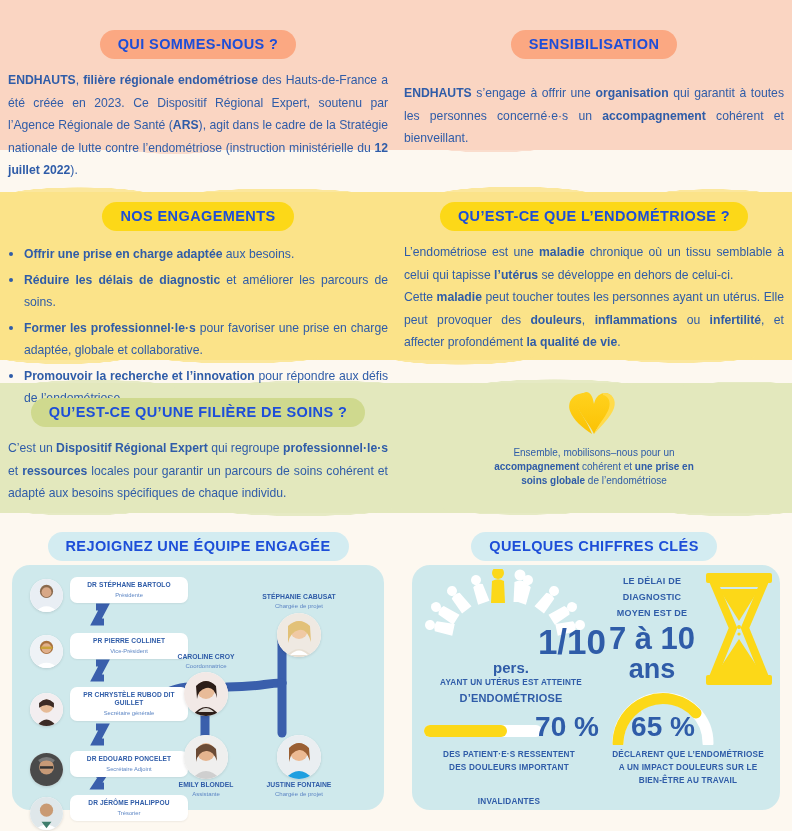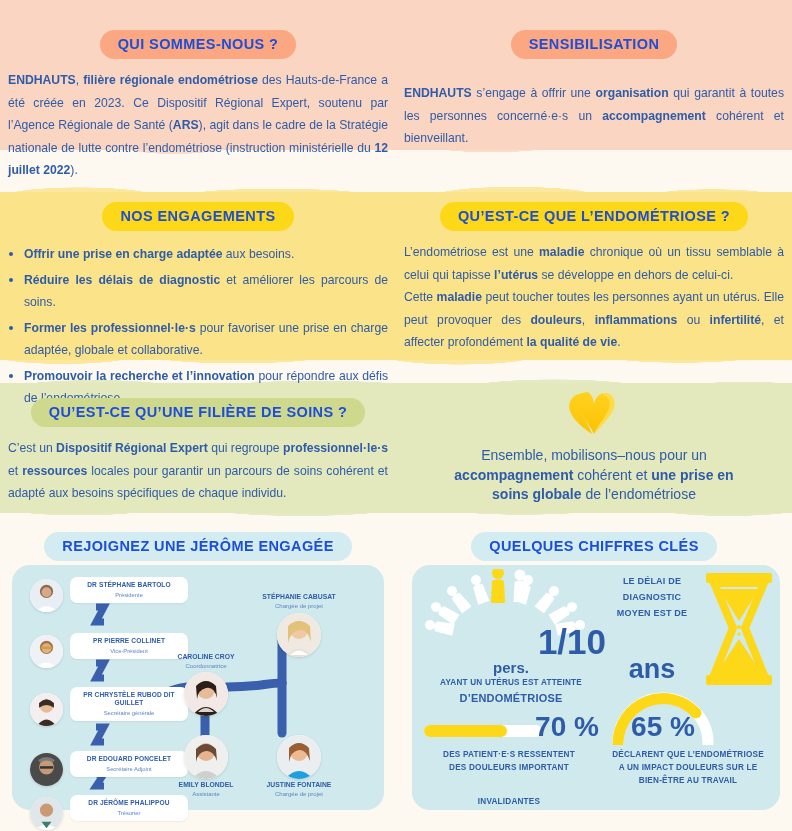--- a/index.html
+++ b/index.html
@@ -82,21 +82,21 @@
   ul.eng{margin:0;padding:0 0 0 16px;font-size:12.2px;line-height:1.8;color:#2f5ca8;}
   ul.eng li{margin-bottom:2px;text-align:justify;}
   ul.eng li::marker{font-size:13px;}
 
   
   .sec{position:absolute;}
   .center{text-align:center;}
 
   
   .slogan{
-    font-size:14px;line-height:1.4;color:#2f5ca8;text-align:center;
+    font-size:10px;line-height:1.4;color:#2f5ca8;text-align:center;
   }
   .slogan b{font-weight:bold;}
 
   
   .card{
     position:absolute;background:#cfe9ec;border-radius:18px;
   }
 
   
   .orgname{
@@ -185,21 +185,21 @@
         </defs>
         <path d="M22 3 C10 3 4 12 7 21 C10 30 20 38 29 44 C25 33 19 26 16 19 C13 12 16 7 22 6 Z" fill="url(#gy)"></path>
         <path d="M23 2 C15 4 12 11 15 18 C19 27 27 35 31 44 C36 34 45 25 49 17 C53 9 48 2 41 3 C35 4 32 9 31 14 C30 8 28 2 23 2 Z" fill="url(#gy)"></path>
         <path d="M40 3 C48 2 54 9 51 18 C48 27 39 35 31 44 C37 32 44 25 46 18 C48 11 45 6 40 5 Z" fill="#ffdb4a"></path>
       </svg>
     </div>
     <div class="slogan" style="margin-top:6px;">Ensemble, mobilisons–nous pour un<br><b>accompagnement</b> cohérent et <b>une prise en<br>soins globale</b> de l’endométriose</div>
   </div>
 
   <div class="sec" style="left:8px;top:532px;width:380px;text-align:center;">
-    <span class="pill blue">REJOIGNEZ UNE JÉRÔME ENGAGÉE</span>
+    <span class="pill blue">REJOIGNEZ UNE ÉQUIPE ENGAGÉE</span>
   </div>
 
   <div class="card" style="left:12px;top:565px;width:372px;height:245px;">
 
     <svg width="372" height="245" style="position:absolute;left:0;top:0;">
 
       <path d="M84 42 L92 42 L84 57 L92 57" stroke="#3a5fac" stroke-width="7" fill="none"></path>
       <path d="M84 98 L92 98 L84 113 L92 113" stroke="#3a5fac" stroke-width="7" fill="none"></path>
       <path d="M84 162 L92 162 L84 177 L92 177" stroke="#3a5fac" stroke-width="7" fill="none"></path>
       <path d="M84 209 L92 209 L84 221 L92 221" stroke="#3a5fac" stroke-width="7" fill="none"></path>
@@ -390,20 +390,21 @@
       <div class="stat-big" style="position:absolute;left:0;top:53px;width:190px;text-align:right;font-size:35px;">1/10</div>
       <div class="stat-big" style="position:absolute;left:0;top:90px;width:190px;text-align:center;font-size:15px;">pers.</div>
       <div class="stat-cap" style="position:absolute;left:-4px;top:108px;width:198px;">AYANT UN UTÉRUS EST ATTEINTE</div>
       <div class="stat-cap" style="position:absolute;left:-4px;top:122px;width:198px;font-size:11px;">D’ENDOMÉTRIOSE</div>
     </div>
 
     <div style="position:absolute;left:190px;top:4px;width:176px;height:120px;">
       <div class="stat-cap" style="position:absolute;left:0;top:6px;width:100px;font-size:9px;">LE DÉLAI DE</div>
       <div class="stat-cap" style="position:absolute;left:0;top:22px;width:100px;font-size:9px;">DIAGNOSTIC</div>
       <div class="stat-cap" style="position:absolute;left:0;top:38px;width:100px;font-size:9px;">MOYEN EST DE</div>
+      <div class="stat-big" style="position:absolute;left:0;top:52px;width:100px;text-align:center;font-size:31px;">7 à 10</div>
       <div class="stat-big" style="position:absolute;left:0;top:85px;width:100px;text-align:center;font-size:27px;">ans</div>
       <svg width="74" height="112" style="position:absolute;left:100px;top:4px;">
         <rect x="4" y="0" width="66" height="10" rx="2" fill="#fcd818"></rect>
         <rect x="4" y="102" width="66" height="10" rx="2" fill="#fcd818"></rect>
         <path d="M12 10 h50 l-19 45 19 47 h-50 l19-47z" fill="none" stroke="#fcd818" stroke-width="8"></path>
         <path d="M17 16 h40 l-20 32z" fill="#fcd818"></path>
         <path d="M37 66 l21 32 h-42z" fill="#fcd818"></path>
         <circle cx="37" cy="54" r="2" fill="#fcd818"></circle>
         <circle cx="37" cy="61" r="1.6" fill="#fcd818"></circle>
       </svg>

